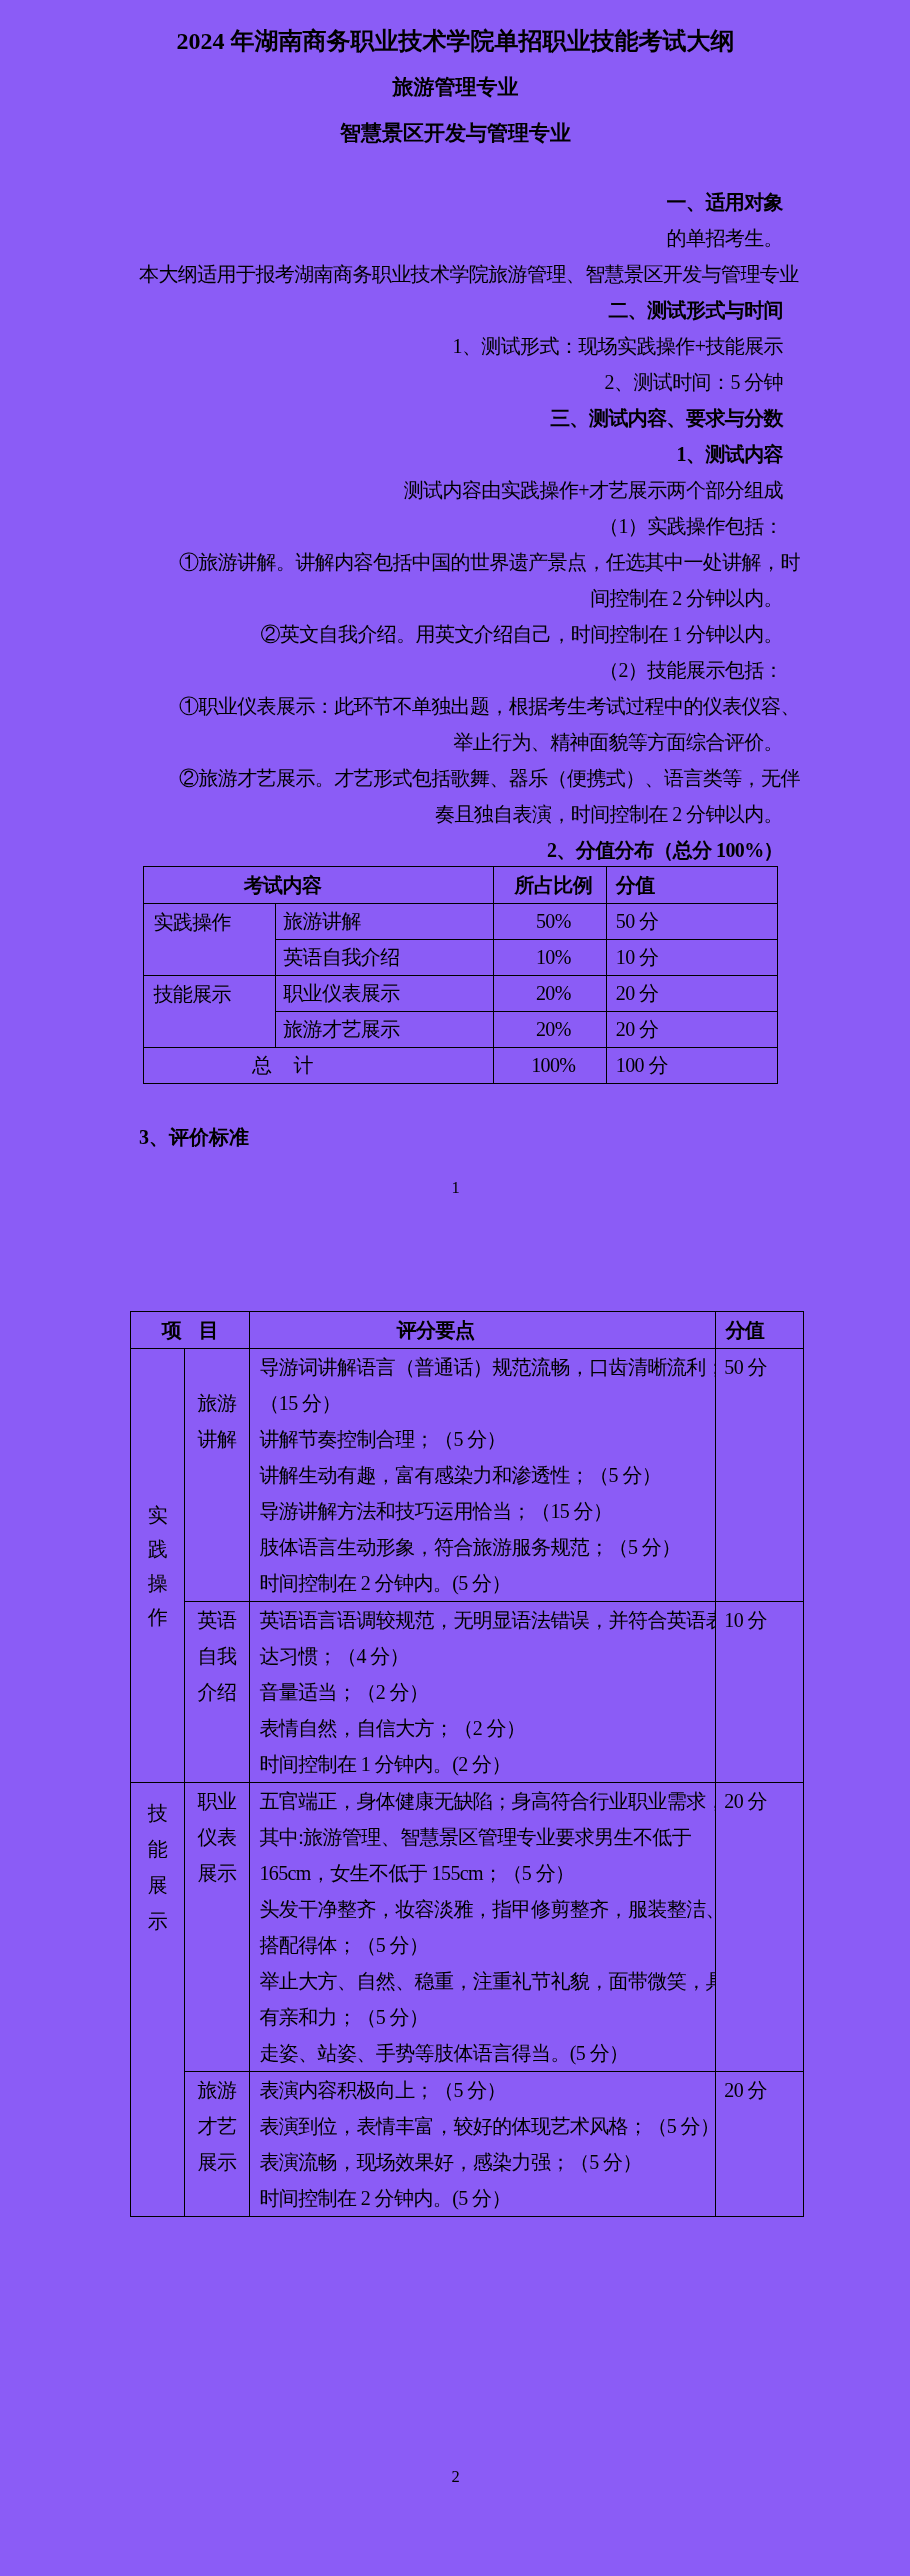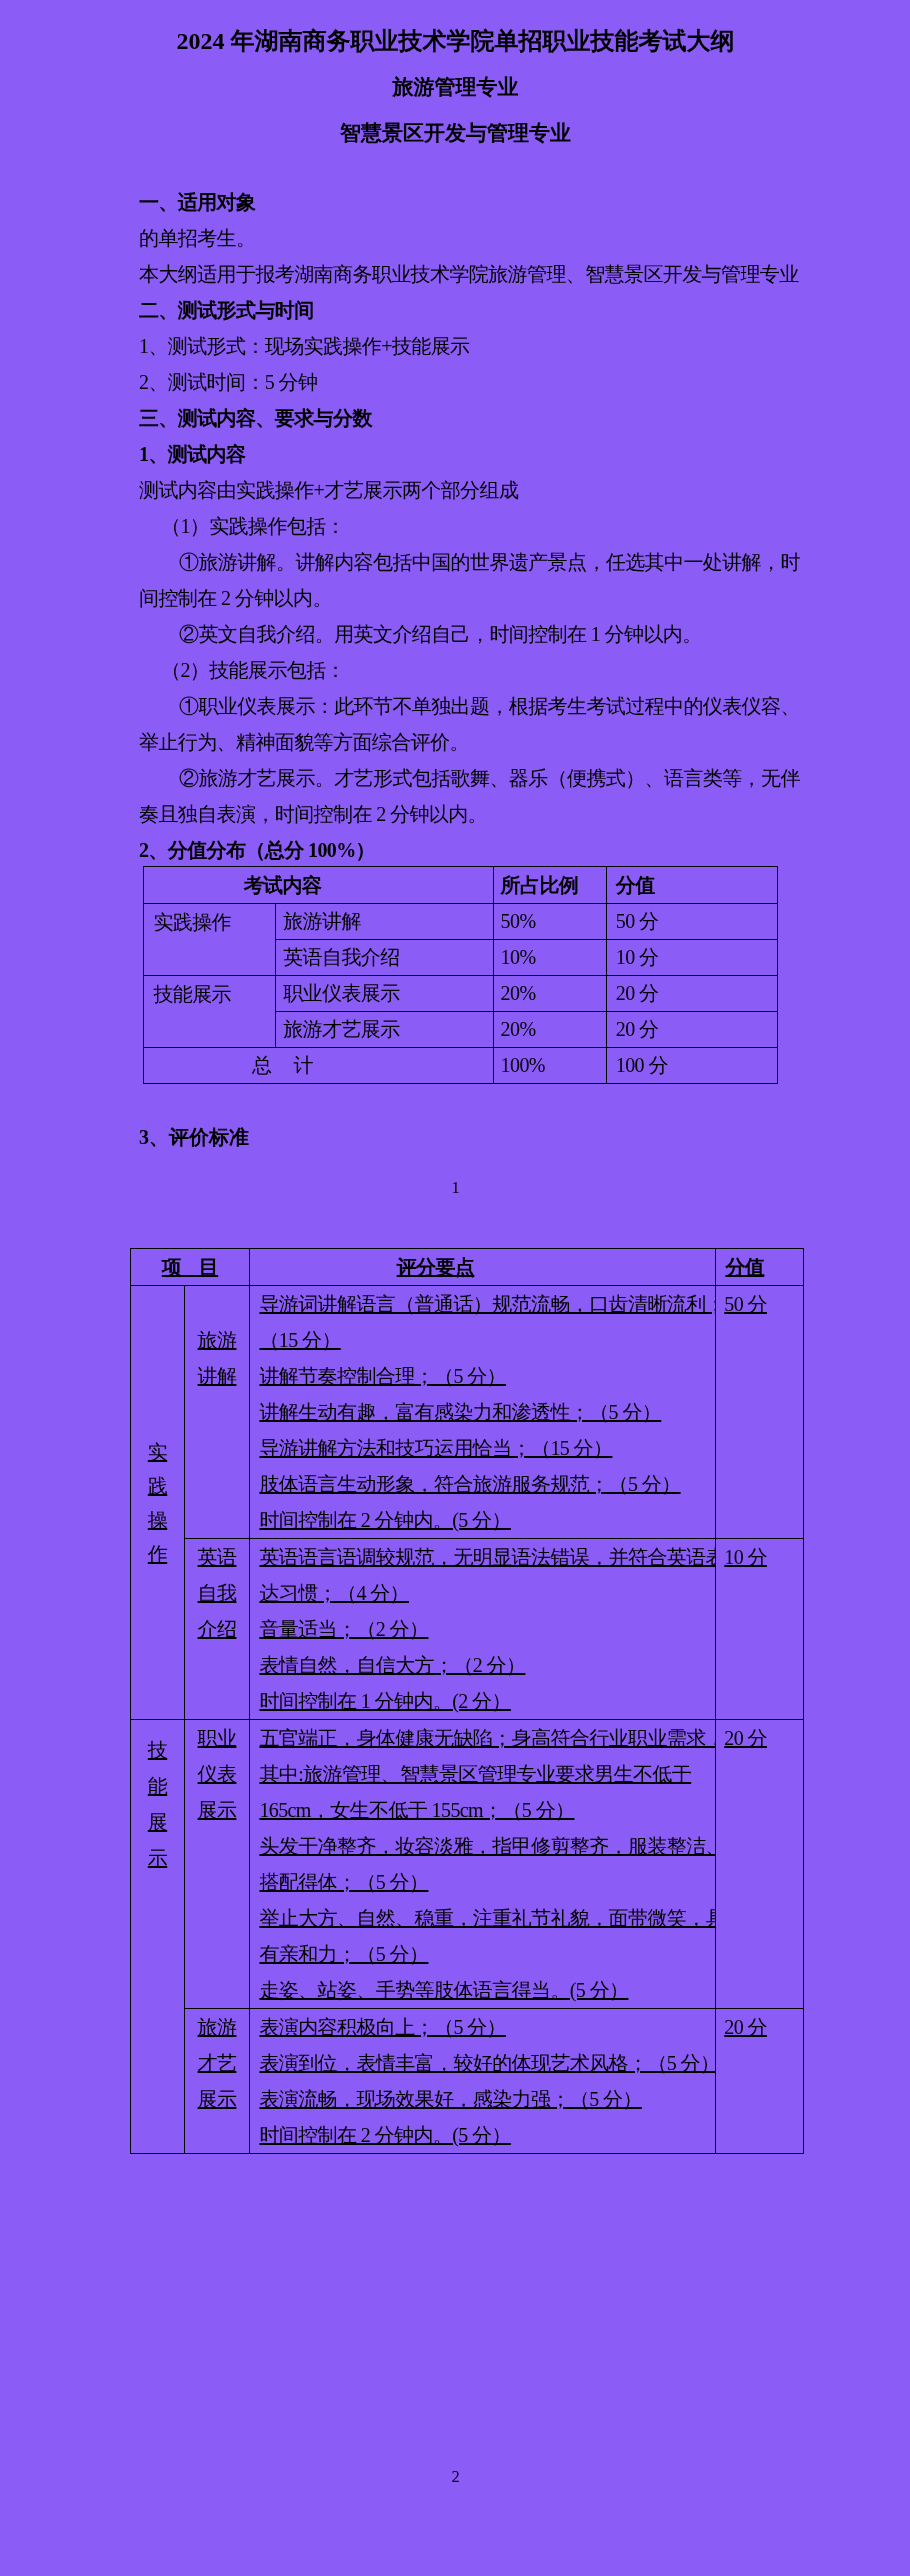--- a/index.html
+++ b/index.html
@@ -7,21 +7,21 @@
   .page{position:relative;width:911px;height:2576px;background:#8b5cf6;overflow:hidden;}
 
   
   .title-block{position:absolute;top:18px;left:0;width:911px;text-align:center;}
   .title-line{height:46px;line-height:46px;font-weight:bold;white-space:pre;}
   .title-main{font-size:24px;}
   .title-sub{font-size:21px;}
 
   
   .body-text{position:absolute;top:184px;left:139px;width:644px;}
-  .bline{height:36px;line-height:36px;font-size:20px;letter-spacing:-0.6px;white-space:pre;}
+  .bline{height:36px;line-height:36px;font-size:20px;letter-spacing:-0.6px;white-space:pre;text-align:right;}
   .bold{font-weight:bold;}
   .ind1{padding-left:22px;}
   .ind2{padding-left:40px;}
 
   .heading-criteria{position:absolute;top:1119px;left:139px;height:36px;line-height:36px;
     font-size:20px;font-weight:bold;white-space:pre;}
 
   .page-number{position:absolute;left:0;width:911px;height:36px;line-height:36px;
     text-align:center;font-size:16.5px;}
   .pn1{top:1170px;}
@@ -29,27 +29,27 @@
 
   
   table{border-collapse:collapse;table-layout:fixed;}
   td{border:1.1px solid #000;padding:0;overflow:hidden;font-size:20px;letter-spacing:-0.6px;
      vertical-align:middle;white-space:pre;}
 
   
   .t1{position:absolute;top:866px;left:143px;width:634px;}
   .t1 .merged{text-align:center;padding-right:72px;}
   .t1 .th{font-weight:bold;}
-  .t1 .ratio{padding-left:6.6px;}
+  .t1 .ratio{padding-left:6.6px;text-align:center;}
   .t1 .score{padding-left:8.8px;}
   .t1 .item{padding-left:7.2px;}
   .t1 .group{padding-left:9.4px;vertical-align:top;line-height:36px;}
 
   
-  .t2{position:absolute;top:1248px;left:130px;width:672px;text-decoration:underline;}
+  .t2{position:absolute;top:1311px;left:130px;width:672px;}
   .t2 td{line-height:36px;}
   .t2 .th{font-weight:bold;}
   .t2 .th-item{text-align:center;}
   .t2 .th-points{text-align:center;padding-right:94px;}
   .t2 .th-score{padding-left:9.4px;}
   .t2 .group{text-align:center;}
   .t2 .group-mid{vertical-align:middle;line-height:34px;}
   .t2 .group-top{vertical-align:top;padding-top:12px;}
   .t2 .sub{text-align:center;vertical-align:top;}
   .t2 .sub-pt{padding-top:36px;}

